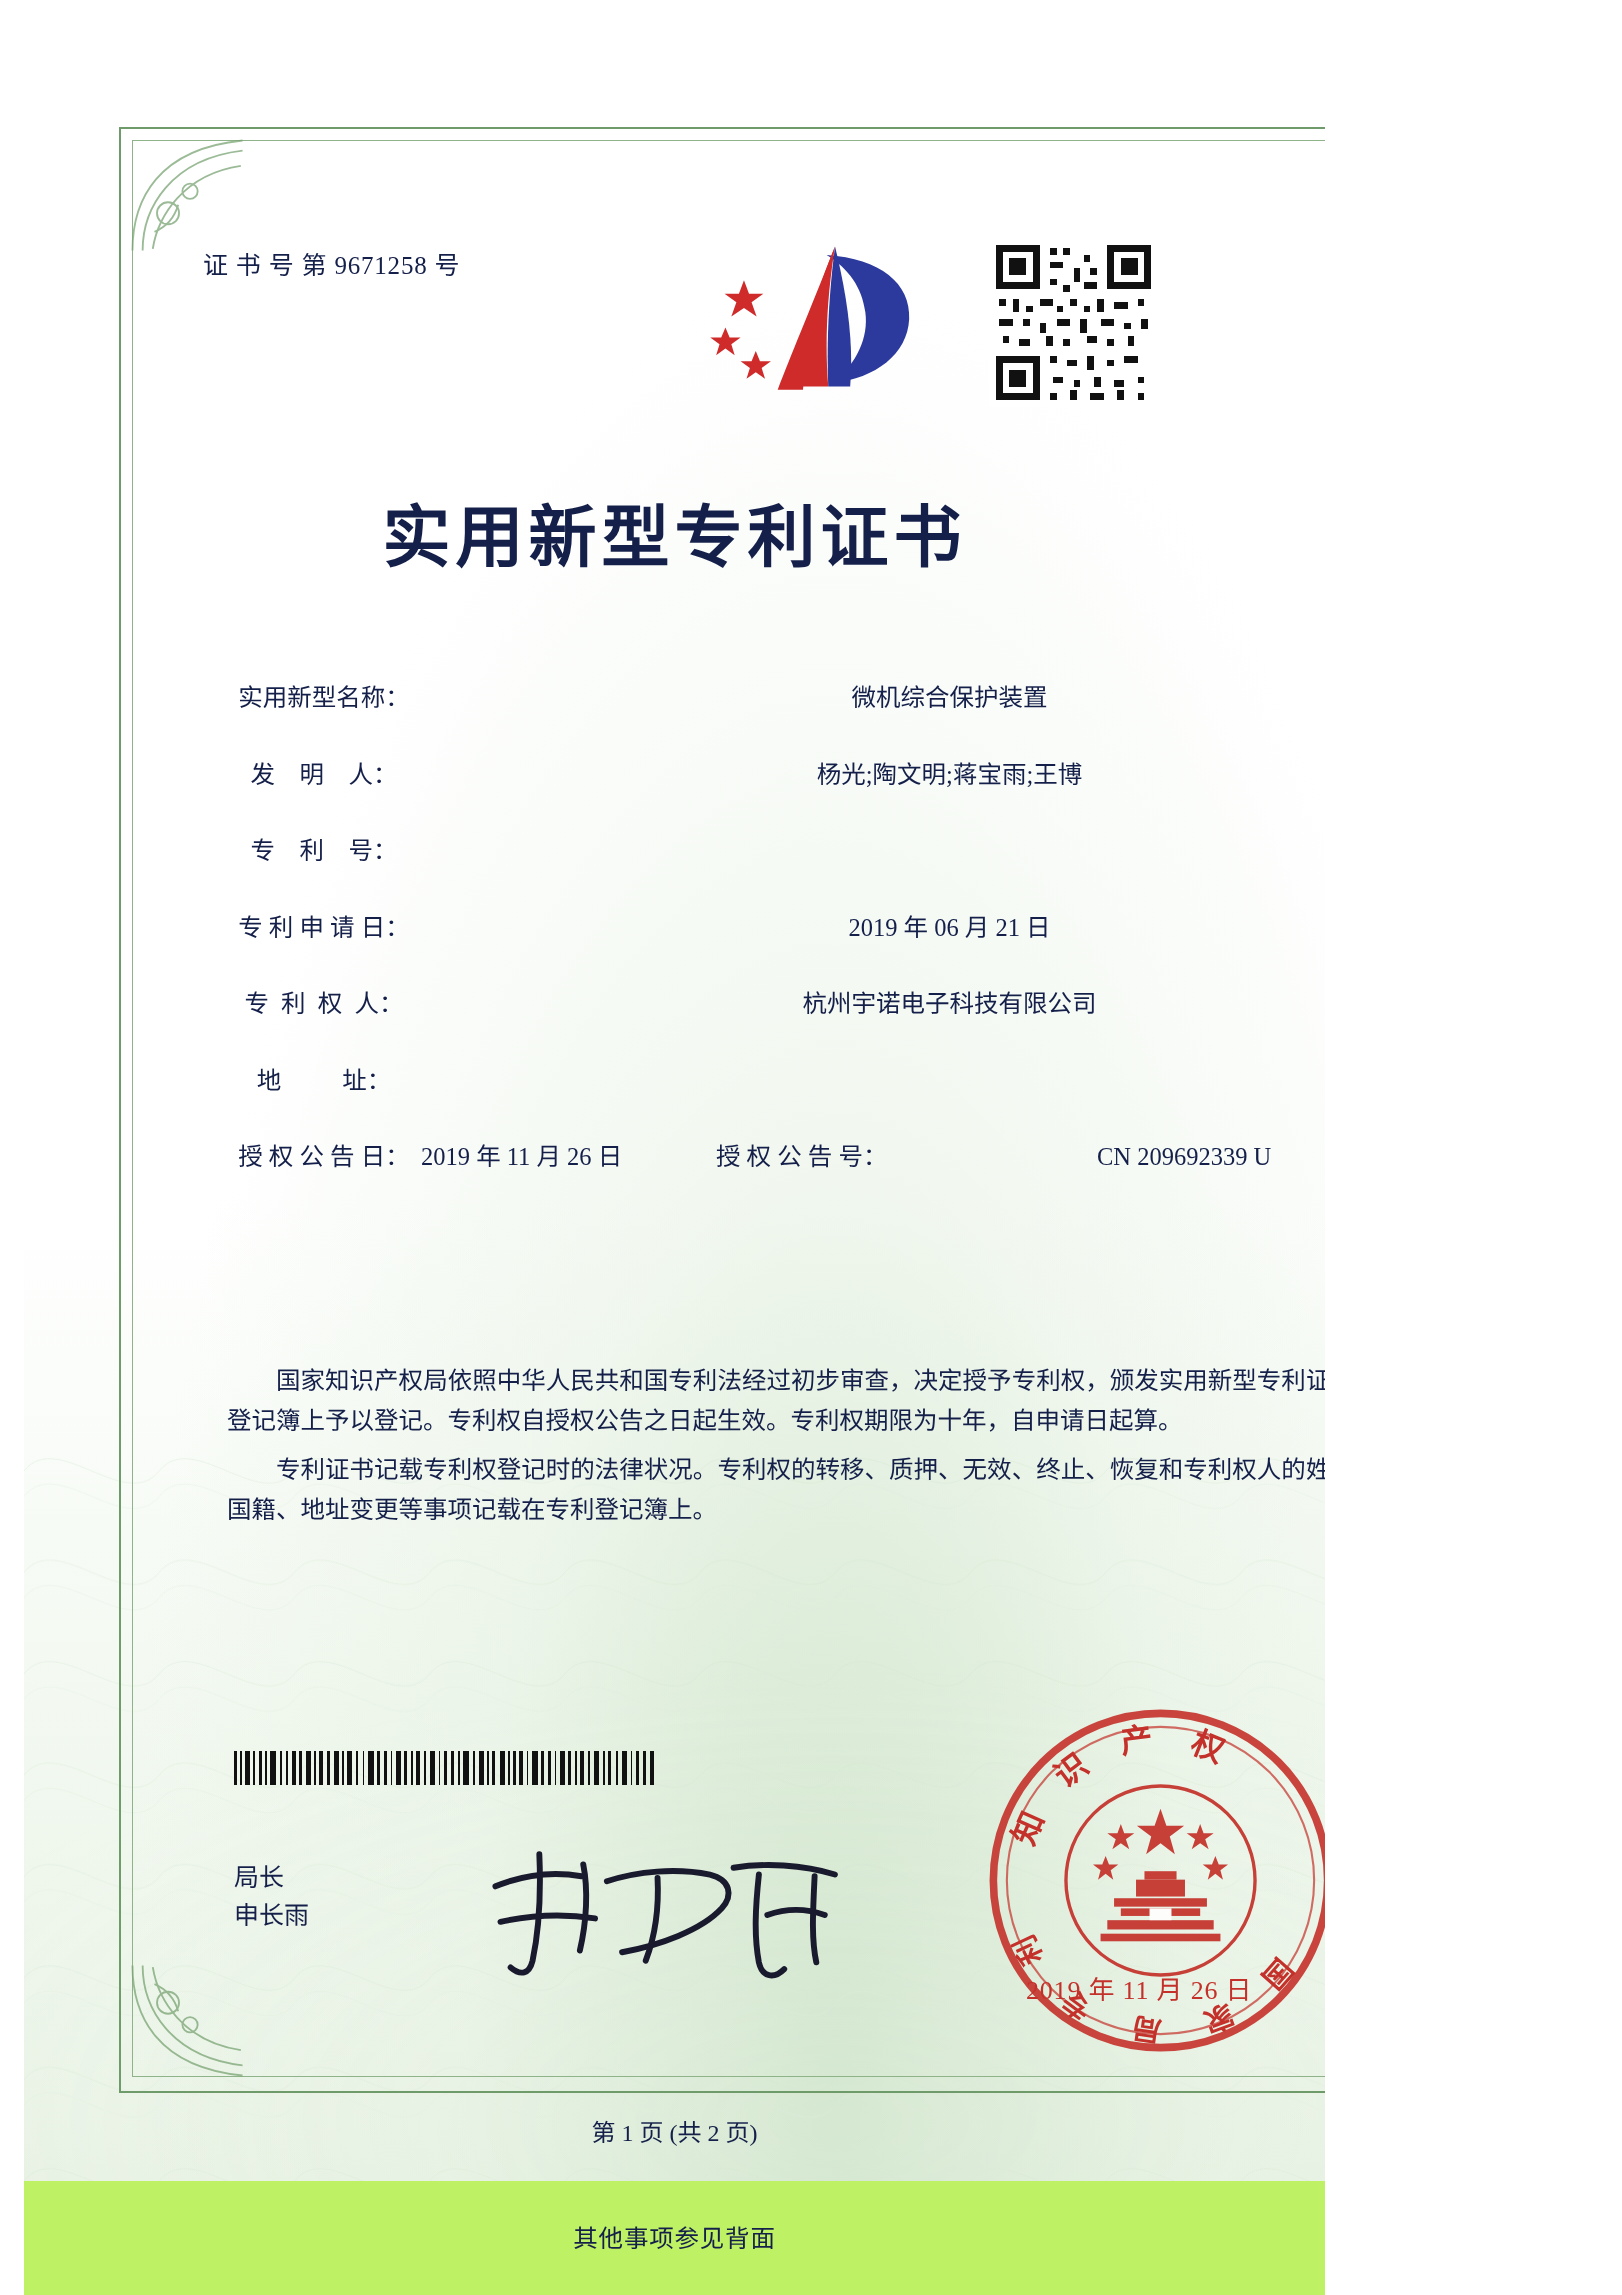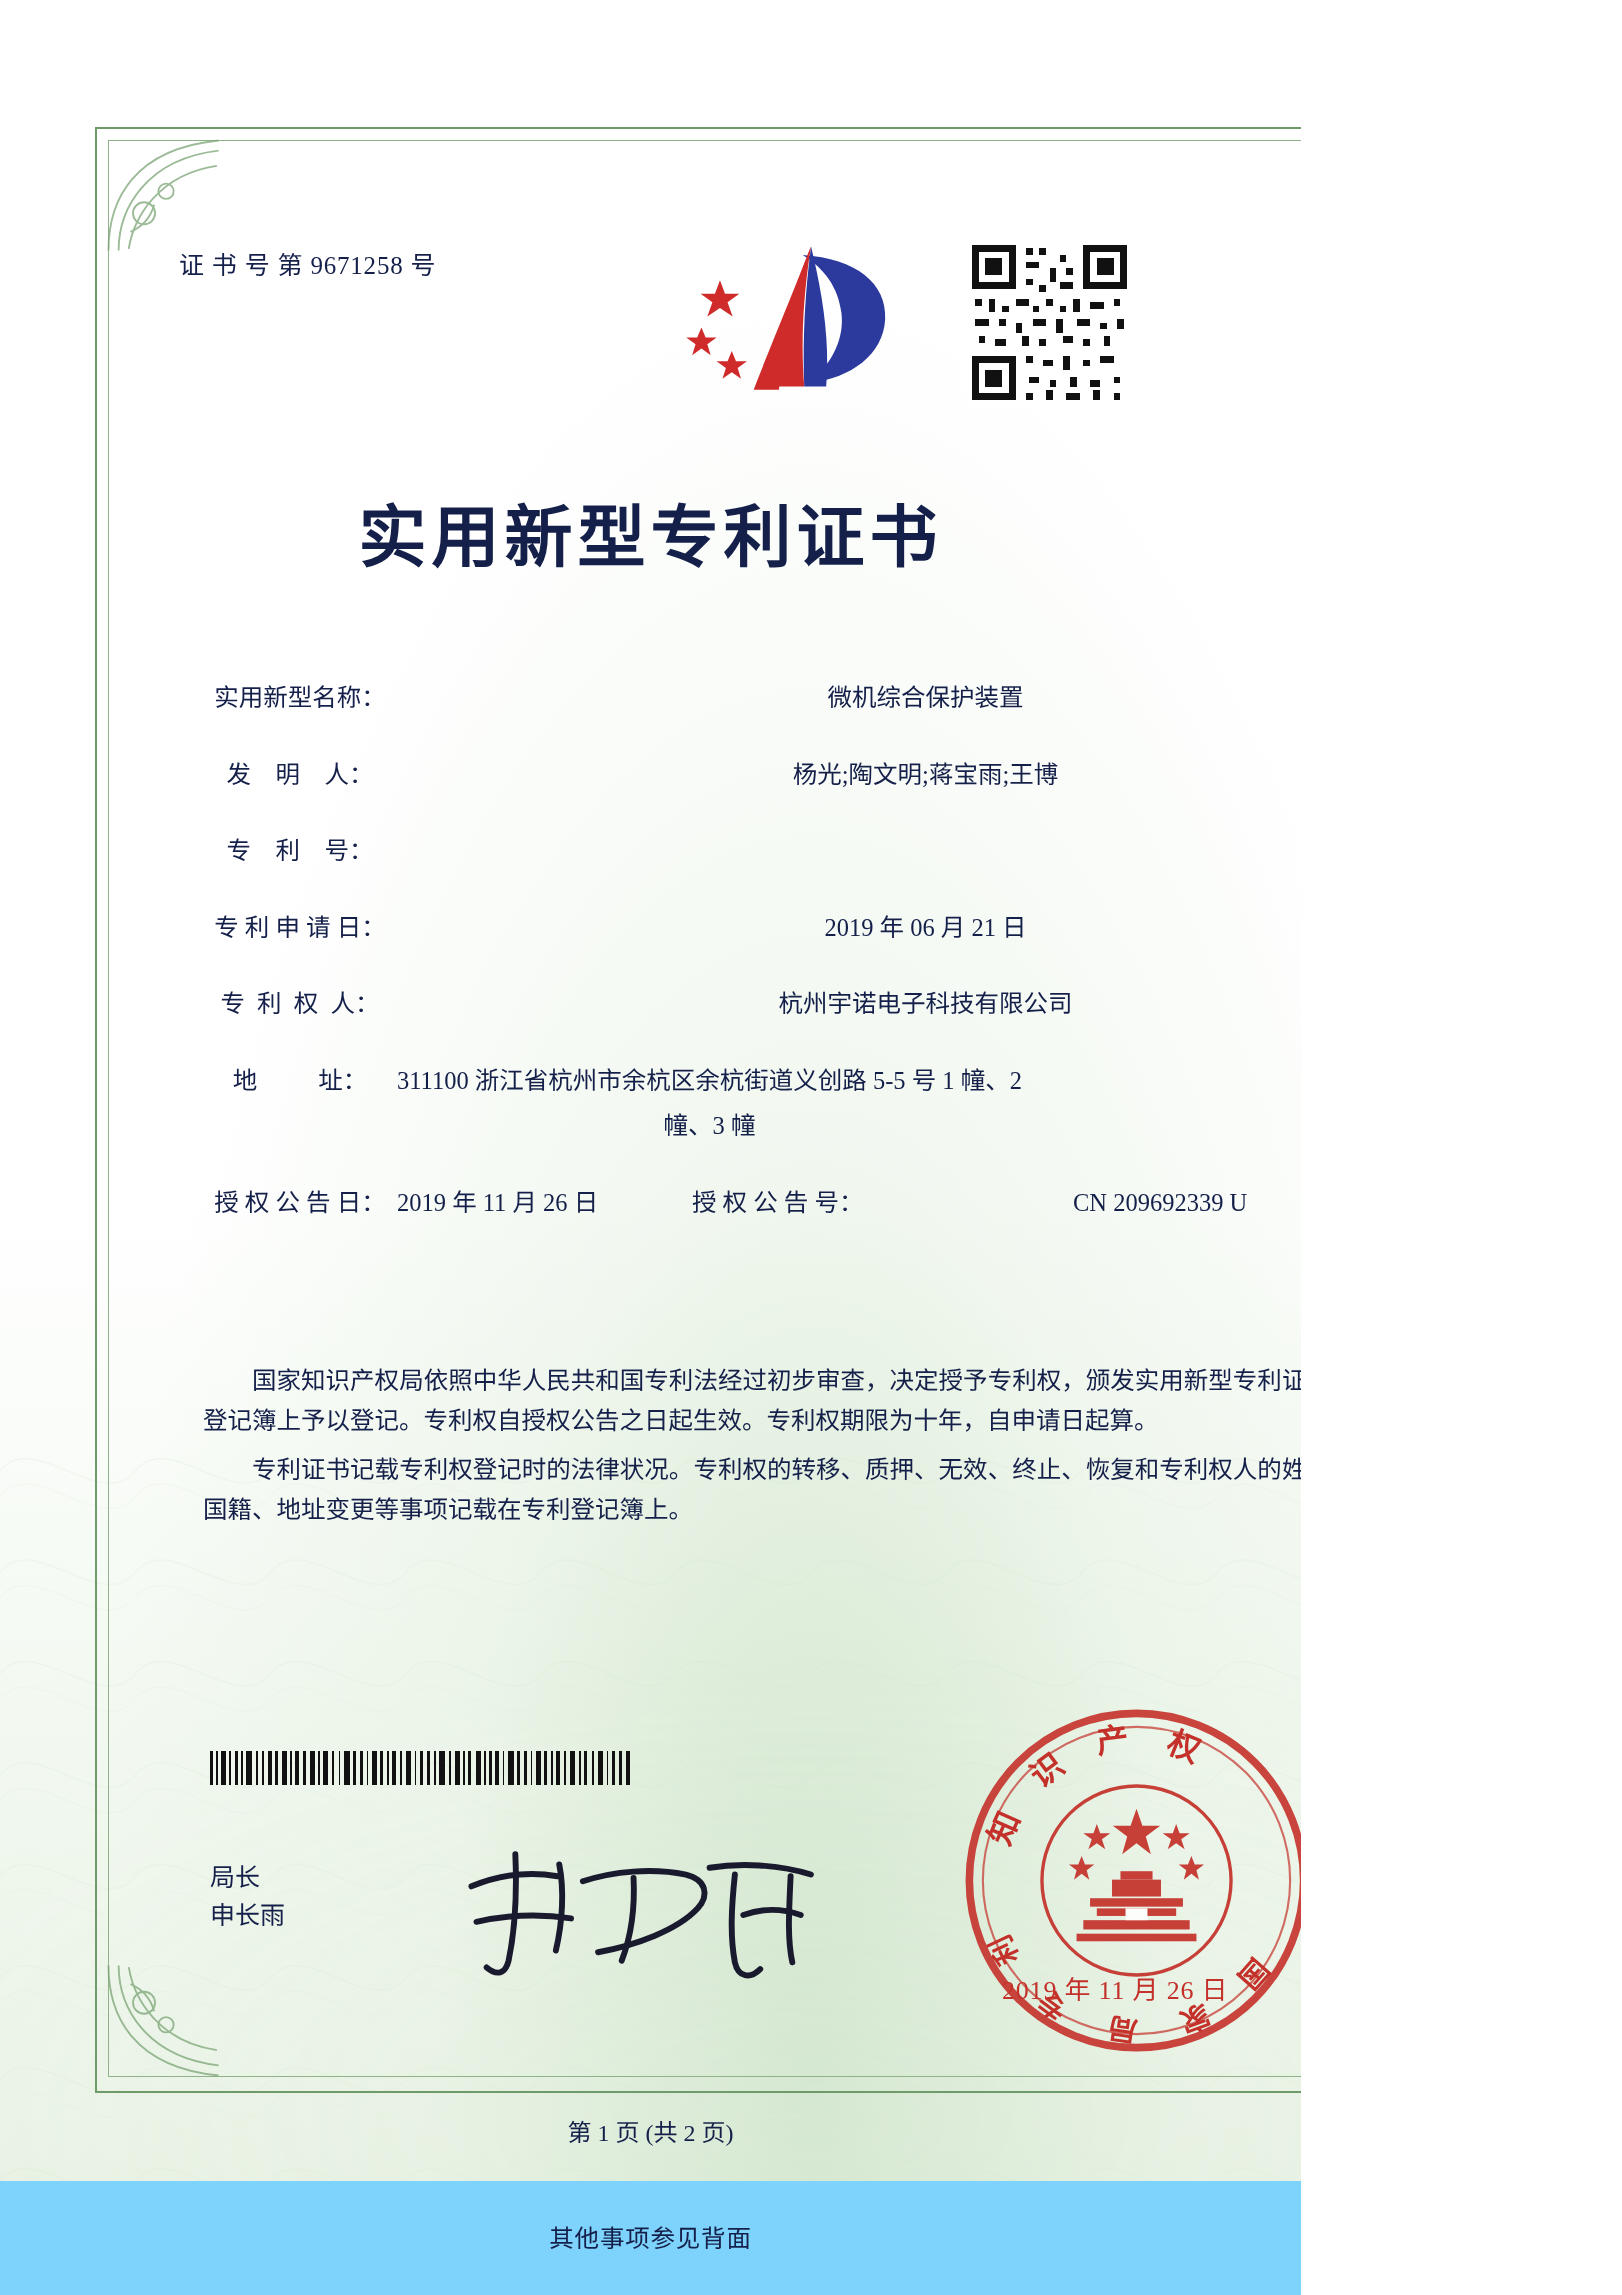--- a/index.html
+++ b/index.html
@@ -8,22 +8,23 @@
     background: #ffffff;
   }
   body {
     font-family: "Liberation Serif", "DejaVu Serif", serif;
     color: #1a1a2e;
   }
   .page {
     position: relative;
     width: 1301px;
     height: 2295px;
-    background: #7dd3fc;
+    background: #bef264;
     overflow: hidden;
+    margin-left: 24px;
   }
   
   .paper {
     position: absolute;
     left: 0; top: 0;
     width: 1623px;
     height: 2181px;
     background:
       radial-gradient(ellipse at 50% 96%, rgba(203,226,198,0.85) 0%, rgba(226,239,222,0.45) 32%, rgba(255,255,255,0) 62%),
       linear-gradient(to bottom, #ffffff 0%, #ffffff 55%, #f3f9f1 78%, #e8f2e4 100%);
@@ -368,24 +369,20 @@
     <div class="field-row">
       <div class="field-label">专 利 申 请 日：</div>
       <div class="field-value">2019 年 06 月 21 日</div>
     </div>
     <div class="field-row">
       <div class="field-label">专  利  权  人：</div>
       <div class="field-value">杭州宇诺电子科技有限公司</div>
     </div>
     <div class="field-row">
       <div class="field-label">地          址：</div>
-      <div class="addr-wrap">
-        <div class="field-value">311100 浙江省杭州市余杭区余杭街道义创路 5-5 号 1 幢、2</div>
-        <div class="field-value addr-line2">幢、3 幢</div>
-      </div>
     </div>
     <div class="field-row twocol">
       <div class="field-label">授 权 公 告 日：</div>
       <div class="field-value">2019 年 11 月 26 日</div>
       <div class="field-label2">授 权 公 告 号：</div>
       <div class="field-value2">CN 209692339 U</div>
     </div>
   </div>
 
   <div class="paras">

